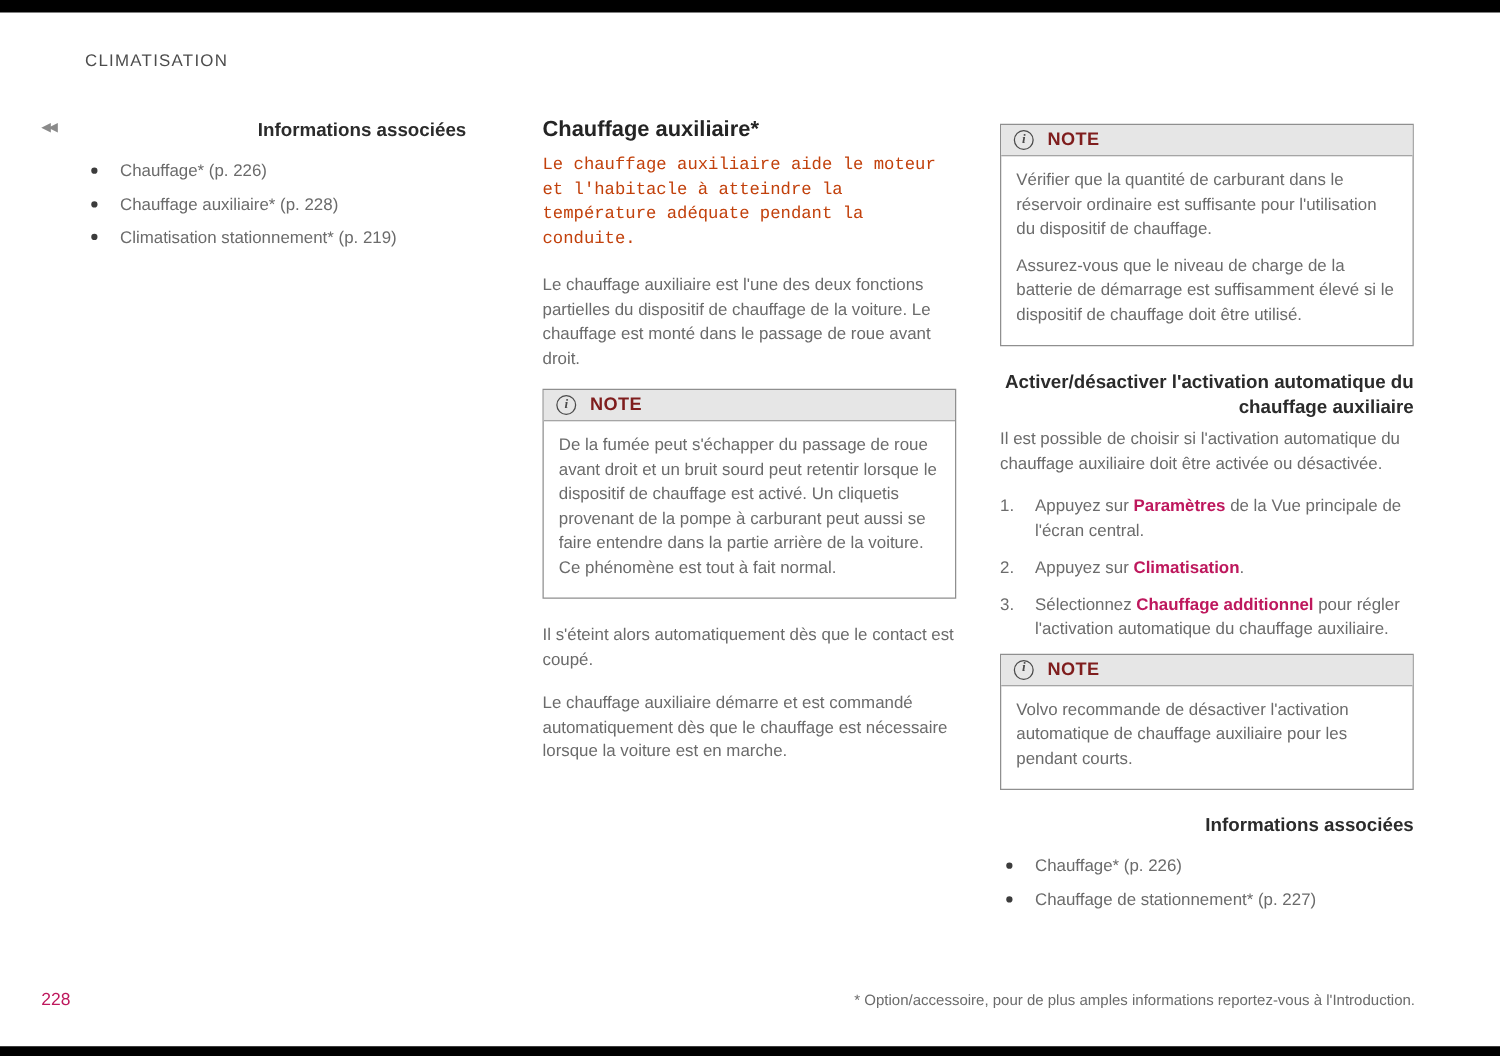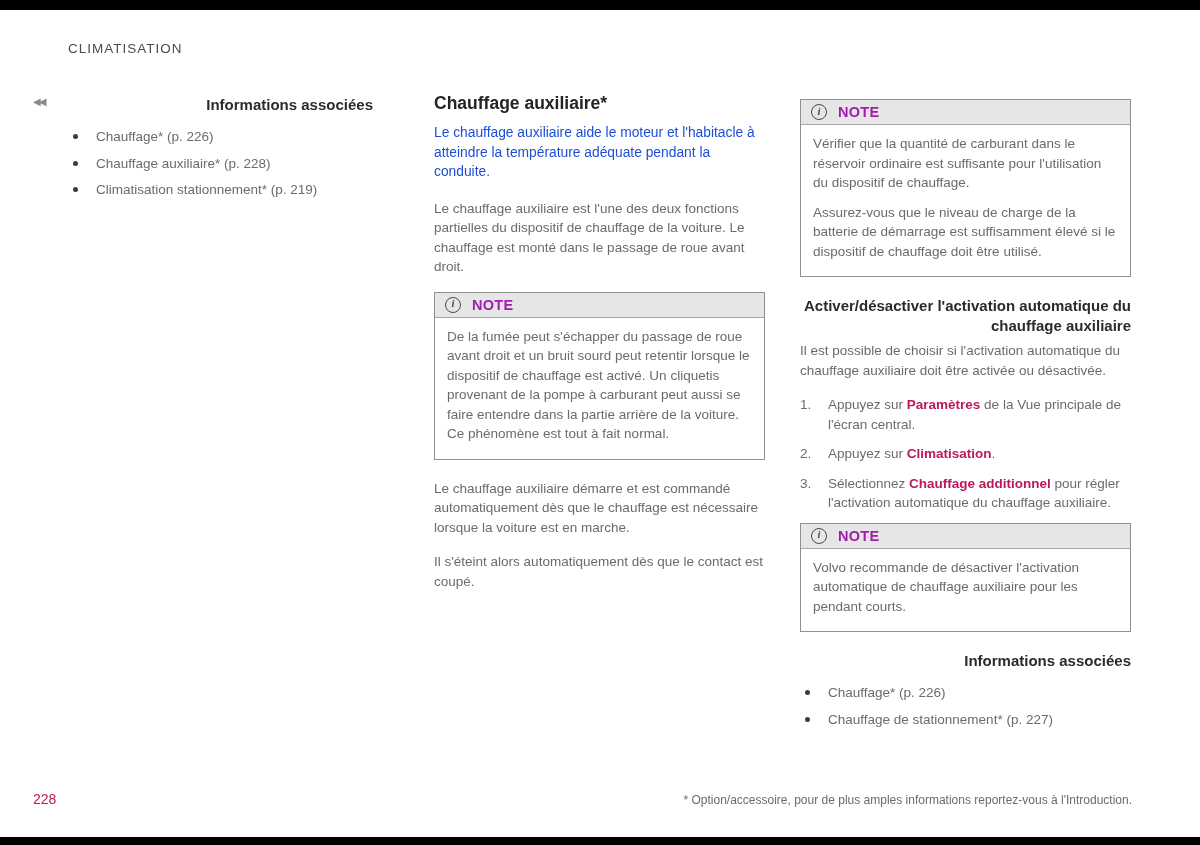--- a/index.html
+++ b/index.html
@@ -18,21 +18,21 @@
 
   .col { position:absolute; }
   .col-left  { left:68px;  top:95px; width:305px; }
   .col-mid   { left:434px; top:93px; width:331px; }
   .col-right { left:800px; top:99px; width:331px; }
 
   p { font-size:13.5px; line-height:19.5px; color:#6b6b6b; margin:0 0 15px 0; }
 
   h1.doc-title { font-size:17.5px; line-height:21px; color:#242424; margin:0 0 9px 0; font-weight:bold; }
   h2.sec-head  { font-size:15px;  line-height:20px; color:#2b2b2b; margin:0; font-weight:bold;text-align:right; }
-  p.lead { color:#1d4ed8; font-size:13.8px; margin:0 0 17px 0; }
+  p.lead { color:#c2410c; font-size:13.8px; margin:0 0 17px 0;font-family:Liberation Mono, monospace; }
 
   .related-head-row { position:relative; margin-bottom:4px; }
   .chevrons {
     position:absolute; left:-35px; top:1px;
     font-size:10px; color:#8a8a8a; letter-spacing:-2px;
   }
 
   ul.bullets { list-style:none; margin:12px 0 0 0; padding:0; }
   ul.bullets li {
     position:relative; padding-left:28px; margin-bottom:7px;
@@ -49,21 +49,21 @@
     background:#e6e6e6; padding:4px 10px 4px 10px;
     border-bottom:1px solid #a5a5a5;
   }
   .info-icon {
     box-sizing:border-box; width:16px; height:16px; flex:none;
     border:1.5px solid #4a4a4a; border-radius:50%;
     display:inline-flex; align-items:center; justify-content:center;
     font-family:"Liberation Serif", serif; font-style:italic; font-weight:bold;
     font-size:10.5px; color:#4a4a4a; line-height:1;
   }
-  .note-label { font-weight:bold; font-size:14.5px; color:#a21caf; letter-spacing:0.3px;text-align:center; }
+  .note-label { font-weight:bold; font-size:14.5px; color:#7f1d1d; letter-spacing:0.3px;text-align:center; }
   .note-body { padding:9px 12px 5px 12px; }
   .note-body p { margin:0 0 10px 0; }
 
   ol.steps { list-style:none; margin:11px 0 8px 0; padding:0; }
   ol.steps li { display:flex; margin-bottom:10px; }
   ol.steps .num { flex:none; width:28px; font-size:13.5px; line-height:19.5px; color:#6b6b6b; }
   ol.steps .step-text { flex:1; font-size:13.5px; line-height:19.5px; color:#6b6b6b; }
   ol.steps b { color:#be185d; font-weight:bold; }
 
   .subhead-wrap { margin:18px 0 5px 0; }
@@ -102,22 +102,22 @@
     <div class="note-box">
       <div class="note-header">
         <span class="info-icon">i</span>
         <span class="note-label">NOTE</span>
       </div>
       <div class="note-body">
         <p>De la fumée peut s'échapper du passage de roue avant droit et un bruit sourd peut retentir lorsque le dispositif de chauffage est activé. Un cliquetis provenant de la pompe à carburant peut aussi se faire entendre dans la partie arrière de la voiture. Ce phénomène est tout à fait normal.</p>
       </div>
     </div>
 
+    <p>Il s'éteint alors automatiquement dès que le contact est coupé.</p>
     <p>Le chauffage auxiliaire démarre et est commandé automatiquement dès que le chauffage est nécessaire lorsque la voiture est en marche.</p>
-    <p>Il s'éteint alors automatiquement dès que le contact est coupé.</p>
   </div>
 
   <div class="col col-right">
 
     <div class="note-box" style="margin-top:0;">
       <div class="note-header">
         <span class="info-icon">i</span>
         <span class="note-label">NOTE</span>
       </div>
       <div class="note-body">

